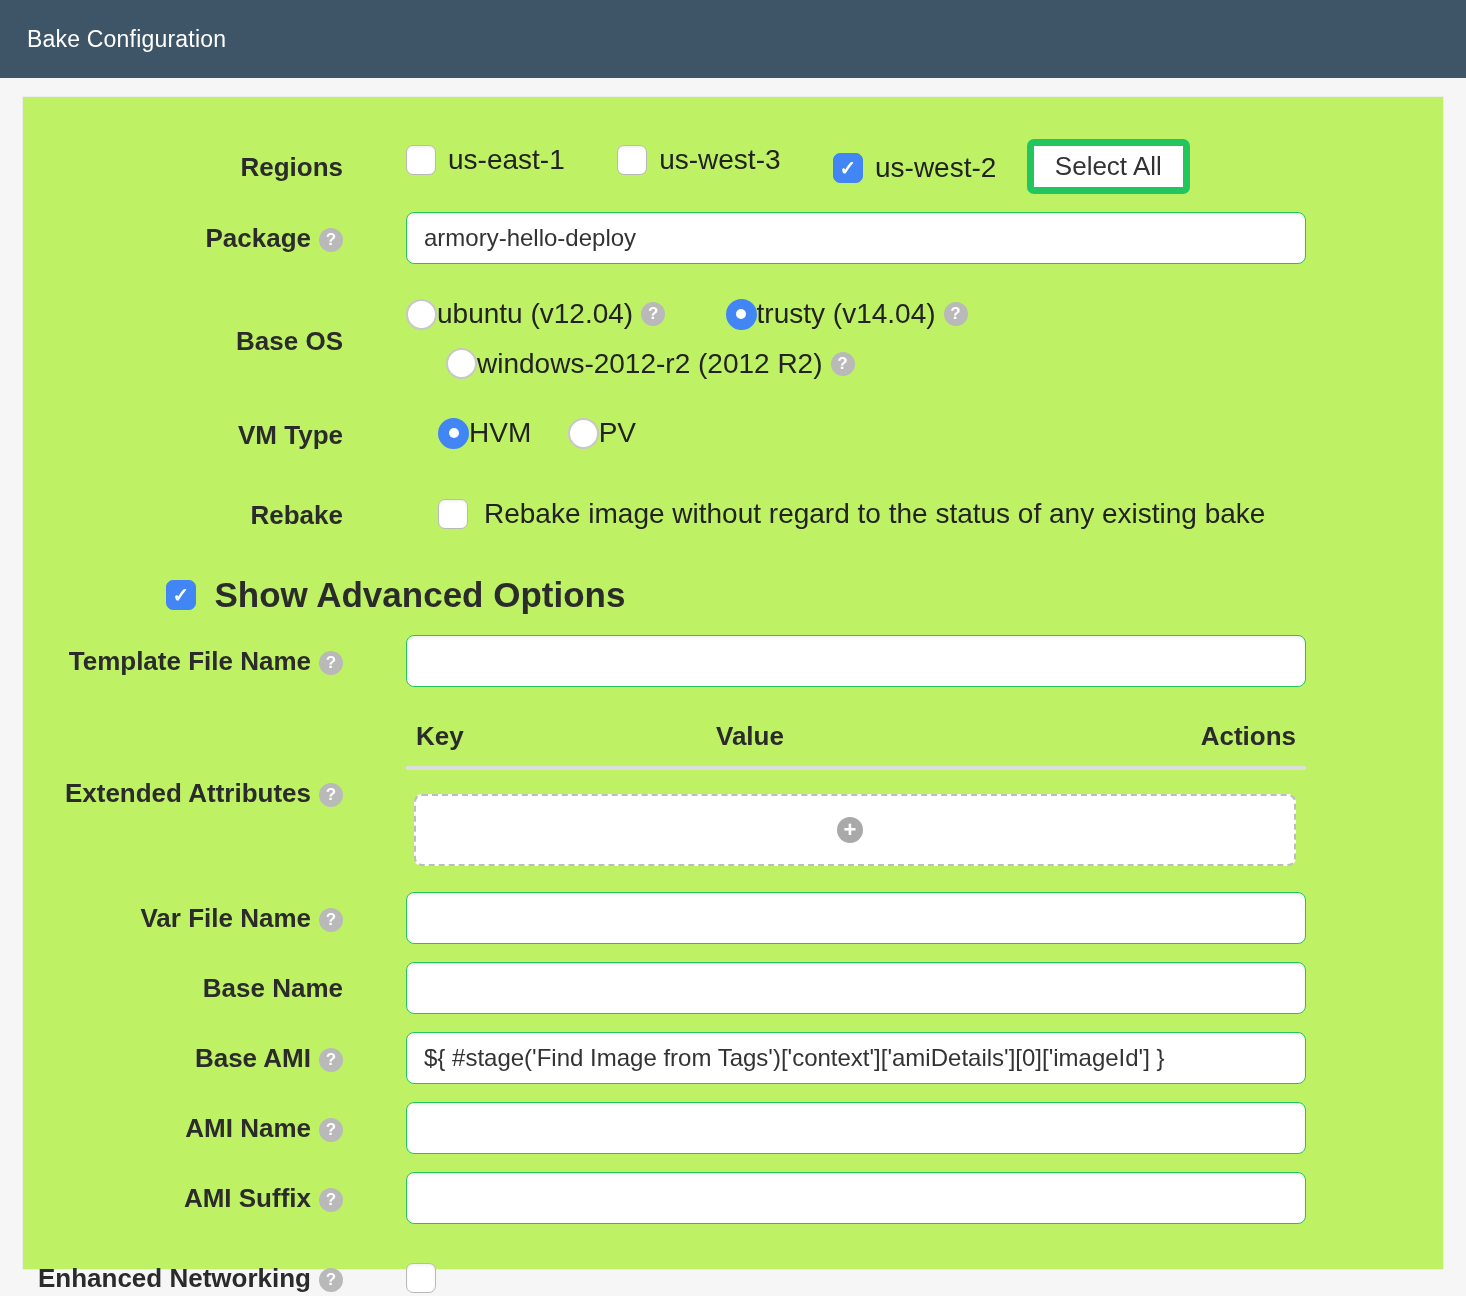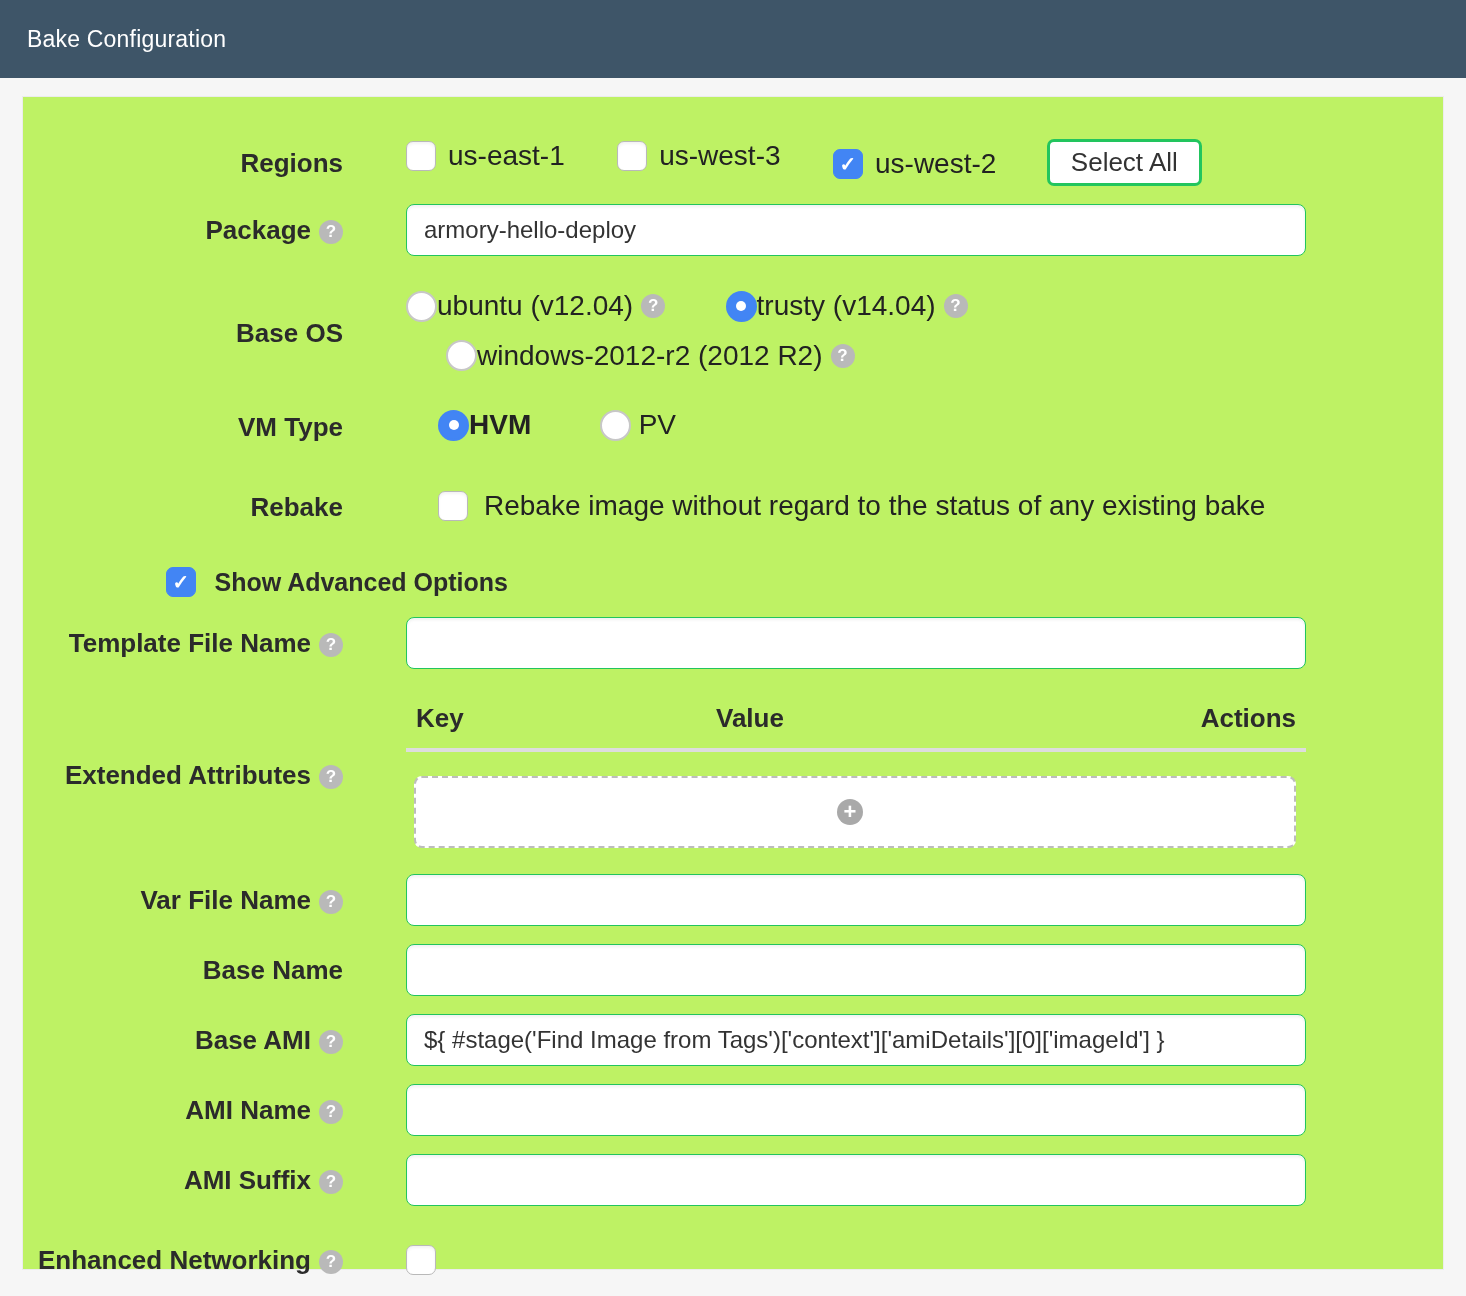--- a/index.html
+++ b/index.html
@@ -129,28 +129,28 @@
     padding: 0 17px;
     font-family: "Liberation Sans", sans-serif;
     font-size: 24px;
     color: #333;
     background: #fff;
     outline: none;
   }
   
   .btn-default {
     display: inline-block;
-    border: 3px solid #22c55e;
+    border: 7px solid #22c55e;
     border-radius: 7px;
     background: #fff;
     font-family: "Liberation Sans", sans-serif;
     font-size: 26px;
     color: #333;
     padding: 5px 21px;
-    margin-left: 46px;
+    margin-left: 26px;
     cursor: pointer;
   }
   
   .ext-table-header {
     display: flex;
     font-weight: 700;
     font-size: 26px;
     color: #2b2b2b;
     padding: 2px 10px 14px 10px;
     border-bottom: 4px solid #ddd;
@@ -185,25 +185,25 @@
     line-height: 26px;
     text-align: center;
     margin-right: 10px;
   }
   
   .mb18 { margin-bottom: 18px; }
   .mb32 { margin-bottom: 32px; }
   .mb34 { margin-bottom: 34px; }
   .mb40 { margin-bottom: 40px; gap: 32px; }
   .gap-os { margin-right: 56px; }
-  .gap-vm { margin-right: 64px; font-weight: bold; }
+  .gap-vm { margin-right: 32px; }
   .os-line2 { margin-top: 14px; padding-left: 40px; }
   .cb-gap { margin-left: 12px; }
   .adv-row { padding-left: 143px; margin-bottom: 20px; }
-  .adv-label { font-weight: 700; font-size: 25px; color: #2b2b2b; margin-left: 14px; vertical-align: middle; }
+  .adv-label { font-weight: 700; font-size: 35px; color: #2b2b2b; margin-left: 14px; vertical-align: middle; }
   .top-align { align-items: center; }
 </style>
 </head>
 <body>
 
 <div class="header">
   <span class="header-title">Bake Configuration</span>
 </div>
 
 <div class="card">
@@ -263,21 +263,21 @@
 
   <div class="form-row mb40">
     <div class="form-label"><span>VM Type</span></div>
     <div class="controls">
       <span class="inline-opt gap-vm">
         <span class="radio selected"></span>
         <span class="opt-label">HVM</span>
       </span>
       <span class="inline-opt">
         <span class="radio"></span>
-        <span class="opt-label" style="margin-left:8px">PV</span>
+        <span class="opt-label" style="margin-left:0">PV</span>
       </span>
     </div>
   </div>
 
   <div class="form-row mb40">
     <div class="form-label"><span>Rebake</span></div>
     <div class="controls">
       <span class="inline-opt">
         <span class="cb"></span>
         <span class="opt-label" style="margin-left:16px">Rebake image without regard to the status of any existing bake</span>

